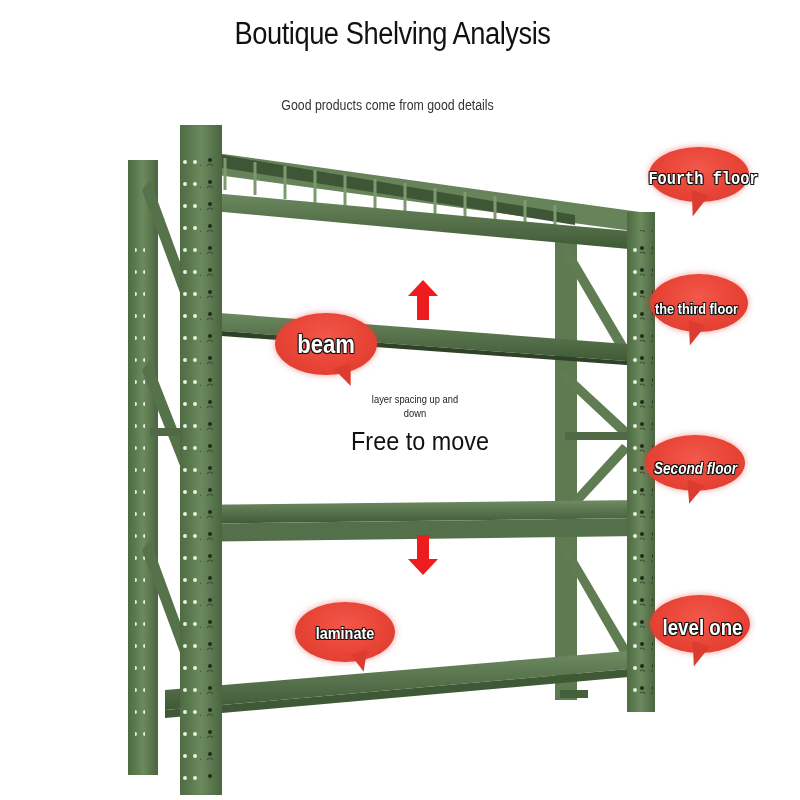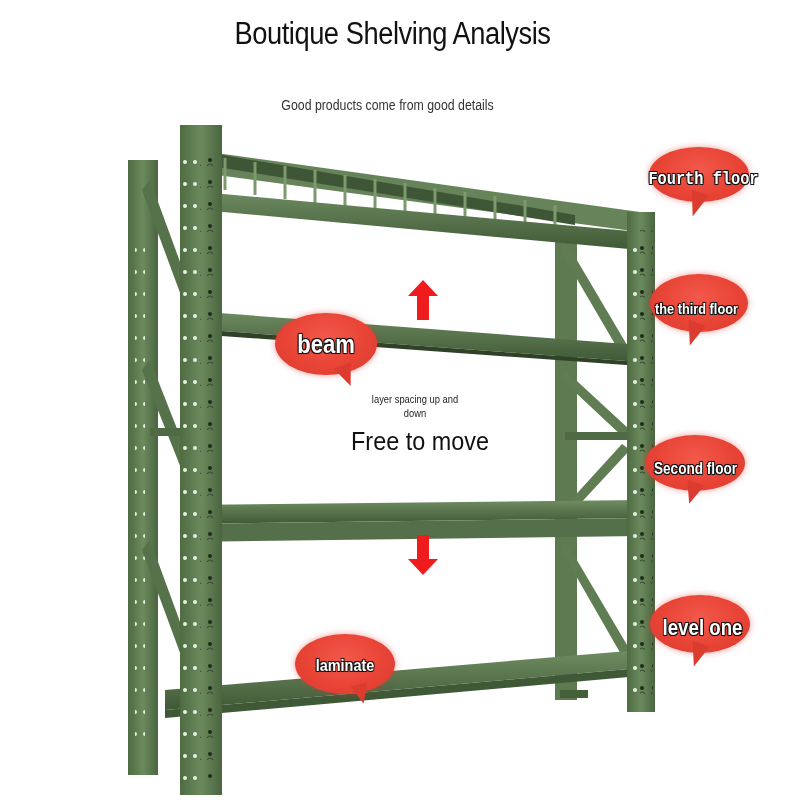--- a/index.html
+++ b/index.html
@@ -105,39 +105,39 @@
 
 <div class="spacing-note">layer spacing up and down</div>
 <div class="free-move">Free to move</div>
 
 <div class="bubble" style="left:275px;top:265px;width:110px;height:75px;margin-top:48px;">
   <div class="body" style="left:0;top:0;width:102px;height:62px;"></div>
   <div class="tail" style="left:62px;top:52px;border-left:10px solid transparent;border-right:8px solid transparent;border-top:22px solid #dc3c30;transform:rotate(-20deg);"></div>
   <div class="label" style="top:16px;font-size:26px;width:102px;">beam</div>
 </div>
 
-<div class="bubble" style="left:295px;top:634px;width:110px;height:75px;">
+<div class="bubble" style="left:295px;top:602px;width:110px;height:75px;">
   <div class="body" style="left:0;top:0;width:100px;height:60px;"></div>
   <div class="tail" style="left:58px;top:50px;border-left:8px solid transparent;border-right:9px solid transparent;border-top:20px solid #dc3c30;transform:rotate(-15deg);"></div>
   <div class="label" style="top:22px;font-size:17px;width:100px;">laminate</div>
 </div>
 
 <div class="bubble" style="left:645px;top:147px;width:125px;height:80px;font-family:Liberation Mono, monospace;">
   <div class="body" style="left:4px;top:0;width:100px;height:55px;"></div>
   <div class="tail" style="left:42px;top:45px;border-left:10px solid transparent;border-right:8px solid transparent;border-top:25px solid #dc3c30;transform:rotate(20deg);"></div>
   <div class="label" style="top:22px;font-size:18px;left:-6px;width:125px;">Fourth floor</div>
 </div>
 
 <div class="bubble" style="left:648px;top:274px;width:125px;height:80px;">
   <div class="body" style="left:2px;top:0;width:98px;height:58px;"></div>
   <div class="tail" style="left:36px;top:48px;border-left:10px solid transparent;border-right:8px solid transparent;border-top:24px solid #dc3c30;transform:rotate(20deg);"></div>
   <div class="label" style="top:26px;font-size:15px;left:-14px;width:125px;">the third floor</div>
 </div>
 
-<div class="bubble" style="left:643px;top:435px;width:125px;height:80px;">
+<div class="bubble" style="left:643px;top:435px;width:125px;height:80px;font-style:italic;">
   <div class="body" style="left:2px;top:0;width:100px;height:56px;"></div>
   <div class="tail" style="left:40px;top:47px;border-left:10px solid transparent;border-right:8px solid transparent;border-top:22px solid #dc3c30;transform:rotate(20deg);"></div>
   <div class="label" style="top:25px;font-size:16px;left:-10px;width:125px;">Second floor</div>
 </div>
 
 <div class="bubble" style="left:648px;top:595px;width:125px;height:80px;">
   <div class="body" style="left:2px;top:0;width:100px;height:58px;"></div>
   <div class="tail" style="left:40px;top:48px;border-left:10px solid transparent;border-right:8px solid transparent;border-top:24px solid #dc3c30;transform:rotate(20deg);"></div>
   <div class="label" style="top:20px;font-size:22px;left:-8px;width:125px;">level one</div>
 </div>

